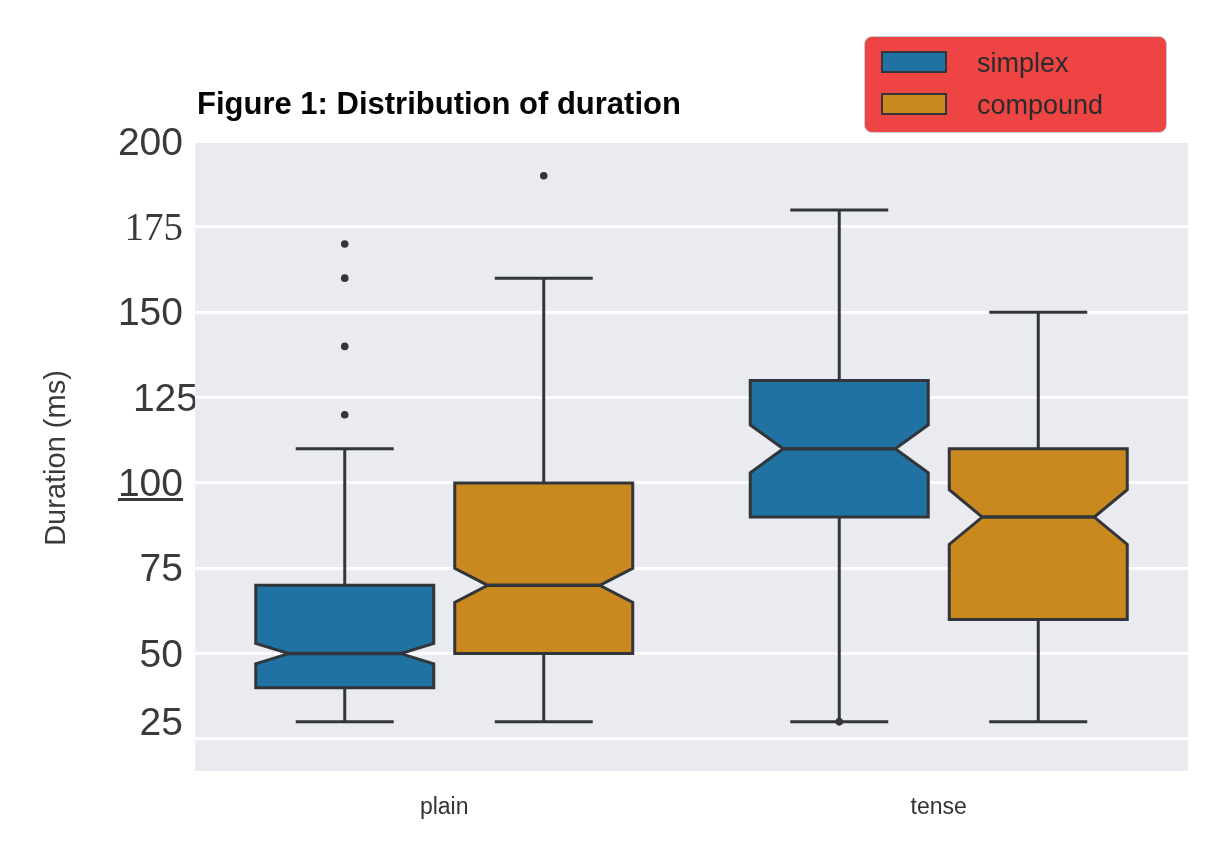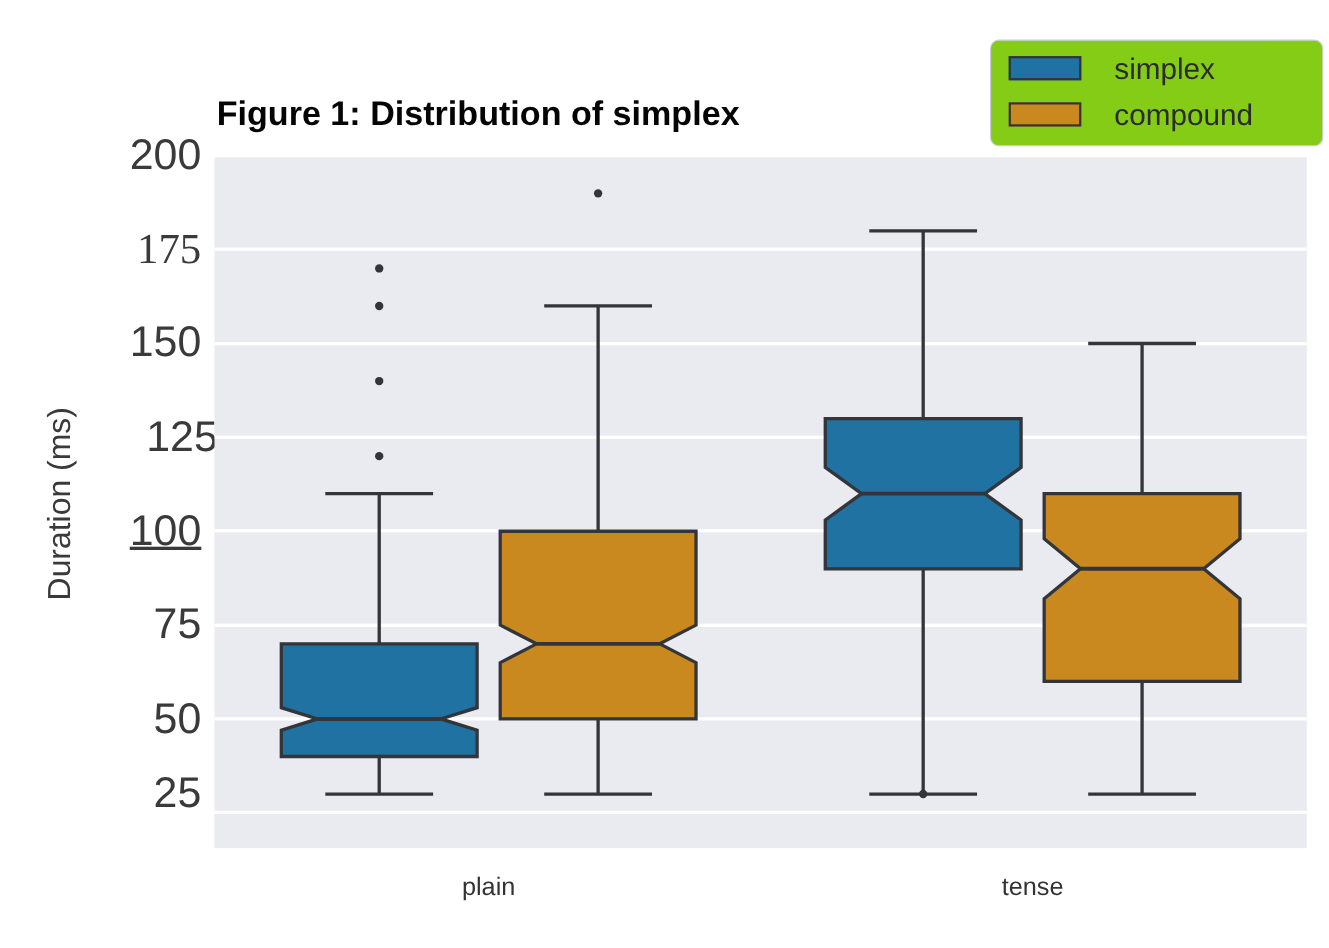--- a/index.html
+++ b/index.html
@@ -8,33 +8,33 @@
   #plot-area{position:absolute;left:195px;top:143px;width:993px;height:628px;overflow:hidden;}
   .gridline{position:absolute;left:0;width:100%;height:3px;}
   #box-svg{position:absolute;left:0;top:0;}
   #chart-title{position:absolute;left:197px;top:86px;font-size:31px;font-weight:bold;color:#050505;
                letter-spacing:0px;white-space:nowrap;}
   .ytick{position:absolute;left:0;width:183px;text-align:right;font-size:39px;color:#3a3a3a;
          height:34px;line-height:34px;}
   .xtick{position:absolute;font-size:23px;color:#333333;transform:translateX(-50%);white-space:nowrap;}
   #y-axis-label{position:absolute;left:55px;top:458px;transform:translate(-50%,-50%) rotate(-90deg);
                 font-size:29px;color:#3a3a3a;white-space:nowrap;}
-  #legend{position:absolute;left:900px;top:36px;width:303px;height:97px;background:#84cc16;
+  #legend{position:absolute;left:864px;top:36px;width:303px;height:97px;background:#ef4444;
           border:1px solid #cccdd7;border-radius:8px;box-sizing:border-box;}
   .legend-row{position:absolute;left:0;width:100%;height:30px;}
   .legend-swatch{position:absolute;left:16px;top:3px;width:66px;height:22px;border:2px solid #333539;
                  box-sizing:border-box;}
   .legend-label{position:absolute;left:112px;top:0;font-size:27px;color:#2b2b2b;line-height:30px;}
 </style>
 </head>
 <body>
 
 <div id="figure">
 
-  <div id="chart-title">Figure 1: Distribution of simplex</div>
+  <div id="chart-title">Figure 1: Distribution of duration</div>
 
   <div id="y-axis-label">Duration (ms)</div>
 
   <div id="ytick-container">
       <div class="ytick" style="top: 705px;">25</div>
       <div class="ytick" style="top: 636.591px;">50</div>
       <div class="ytick" style="top: 551.265px;">75</div>
       <div class="ytick" style="top: 465.939px; text-decoration: underline;">100</div>
       <div class="ytick" style="top: 380.613px; padding-left: 15px;">125</div>
       <div class="ytick" style="top: 295.287px;">150</div>

